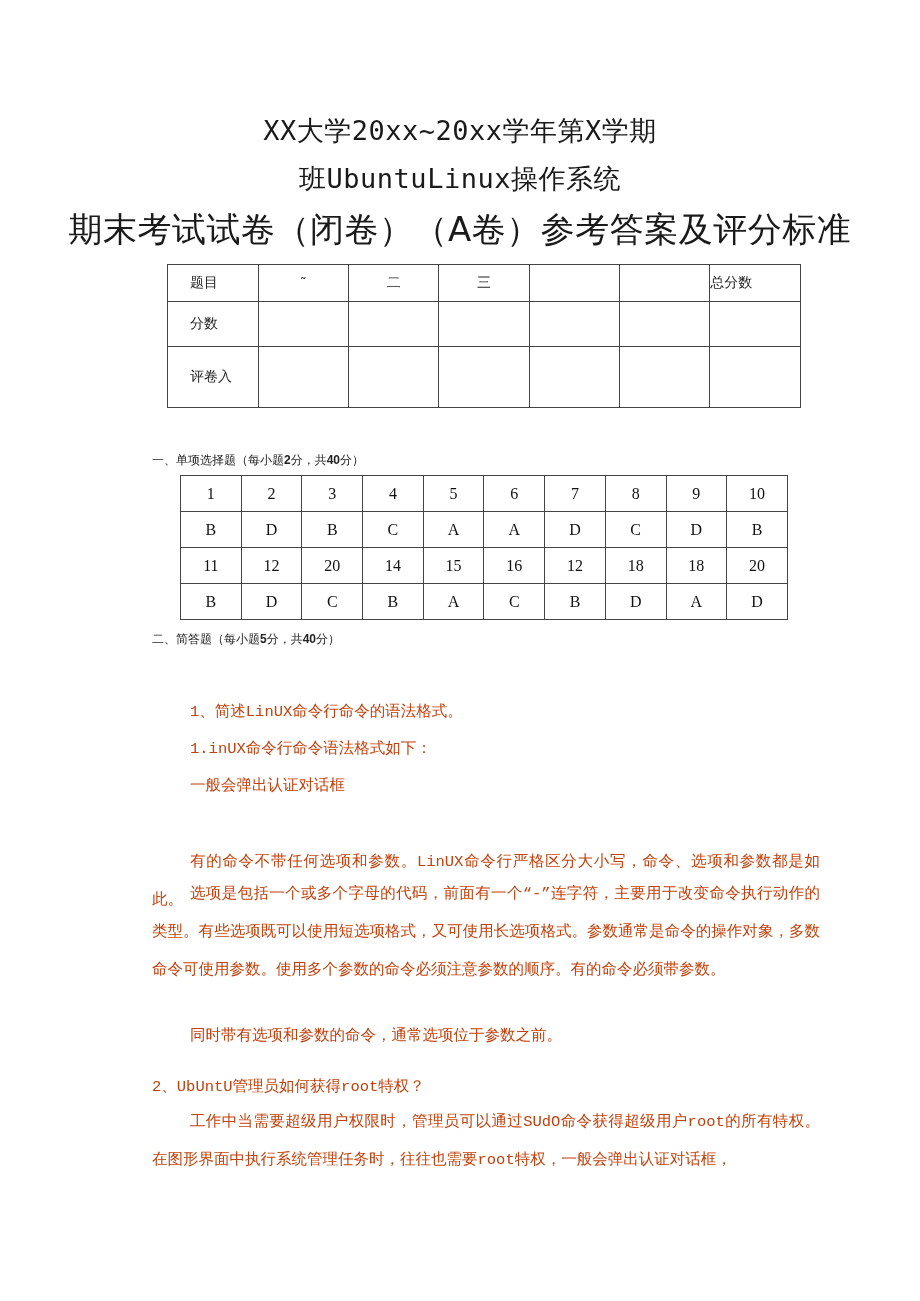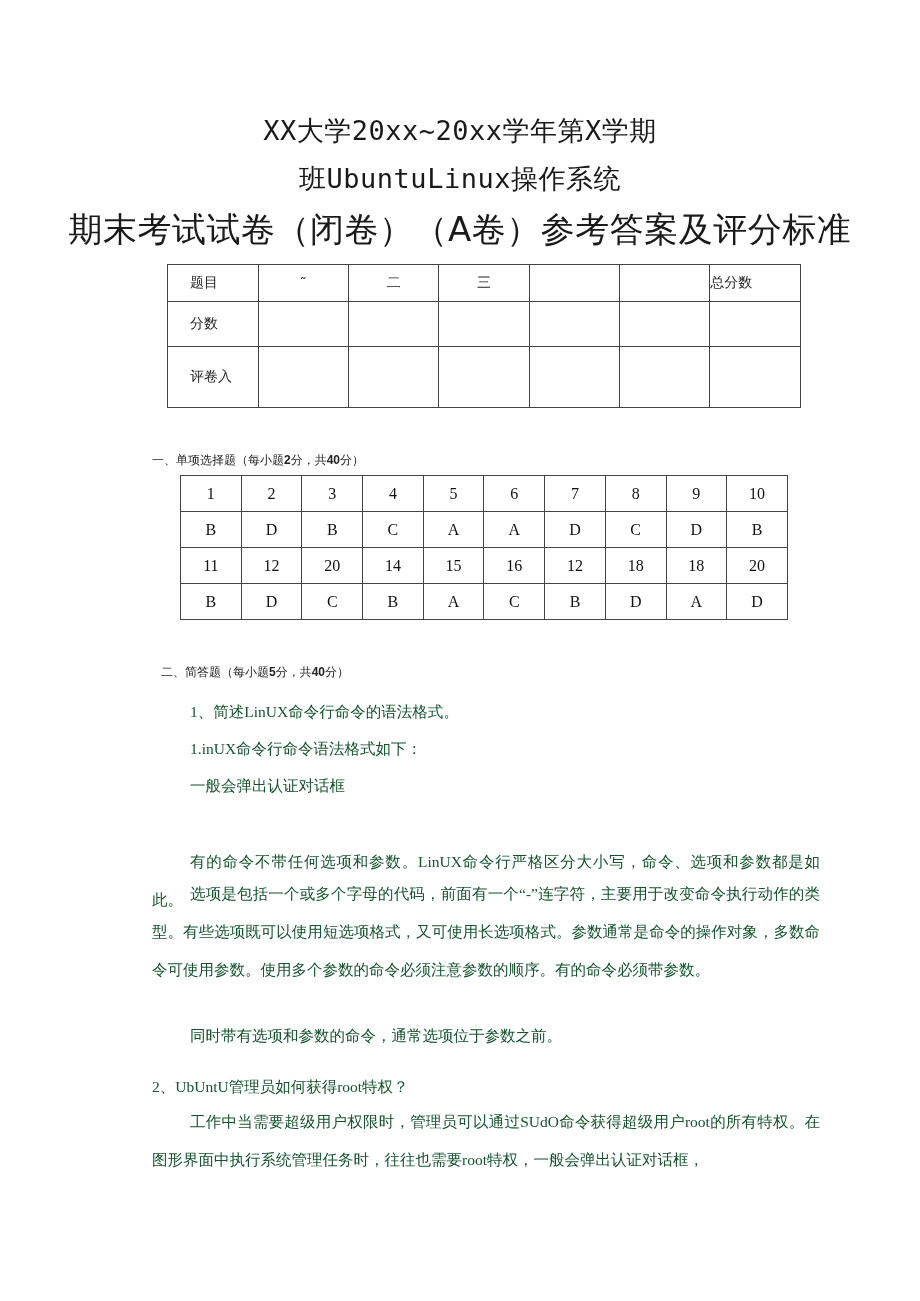--- a/index.html
+++ b/index.html
@@ -29,30 +29,30 @@
     .score-table td.lbl { padding-left: 22px; text-align: left; width: 68px; }
     .score-table td.c { text-align: center; width: 90px; }
     .score-table td.tot { text-align: left; padding-right: 22px; }
     .mark { font-size: 8px; color: #555; }
     .numeral { font-size: 19px; }
 
     .section { position: absolute; left: 152px; font-size: 12px; color: #222;
       font-family: "DejaVu Sans", "Liberation Sans", sans-serif; }
     .section b { font-family: "Liberation Sans", sans-serif; font-weight: bold; }
     .s1 { top: 452px; }
-    .s2 { top: 664px; margin-left: 9px; }
+    .s2 { top: 631px; }
 
     .ans-table { left: 180px; top: 475px; width: 608px; }
     .ans-table td {
       border: 1.5px solid #444; height: 35px; text-align: center;
       font-family: "Liberation Serif", serif; font-size: 16px; width: 60px; padding: 0;
     }
 
-    .para { position: absolute; font-size: 15.5px; color: #14532d; line-height: 38px;
-      font-family: Liberation Serif, serif; }
+    .para { position: absolute; font-size: 15.5px; color: #c2410c; line-height: 38px;
+      font-family: Liberation Mono, monospace; }
     .indent { left: 190px; }
     .full { left: 152px; width: 668px; text-indent: 38px; text-align: justify; }
     .flush { left: 152px; }
   </style>
 </head>
 <body>
 
 <div class="title t1">XX大学20xx~20xx学年第X学期</div>
 <div class="title t2">班UbuntuLinux操作系统</div>
 <div class="title t3">期末考试试卷（闭卷）（A卷）参考答案及评分标准</div>

